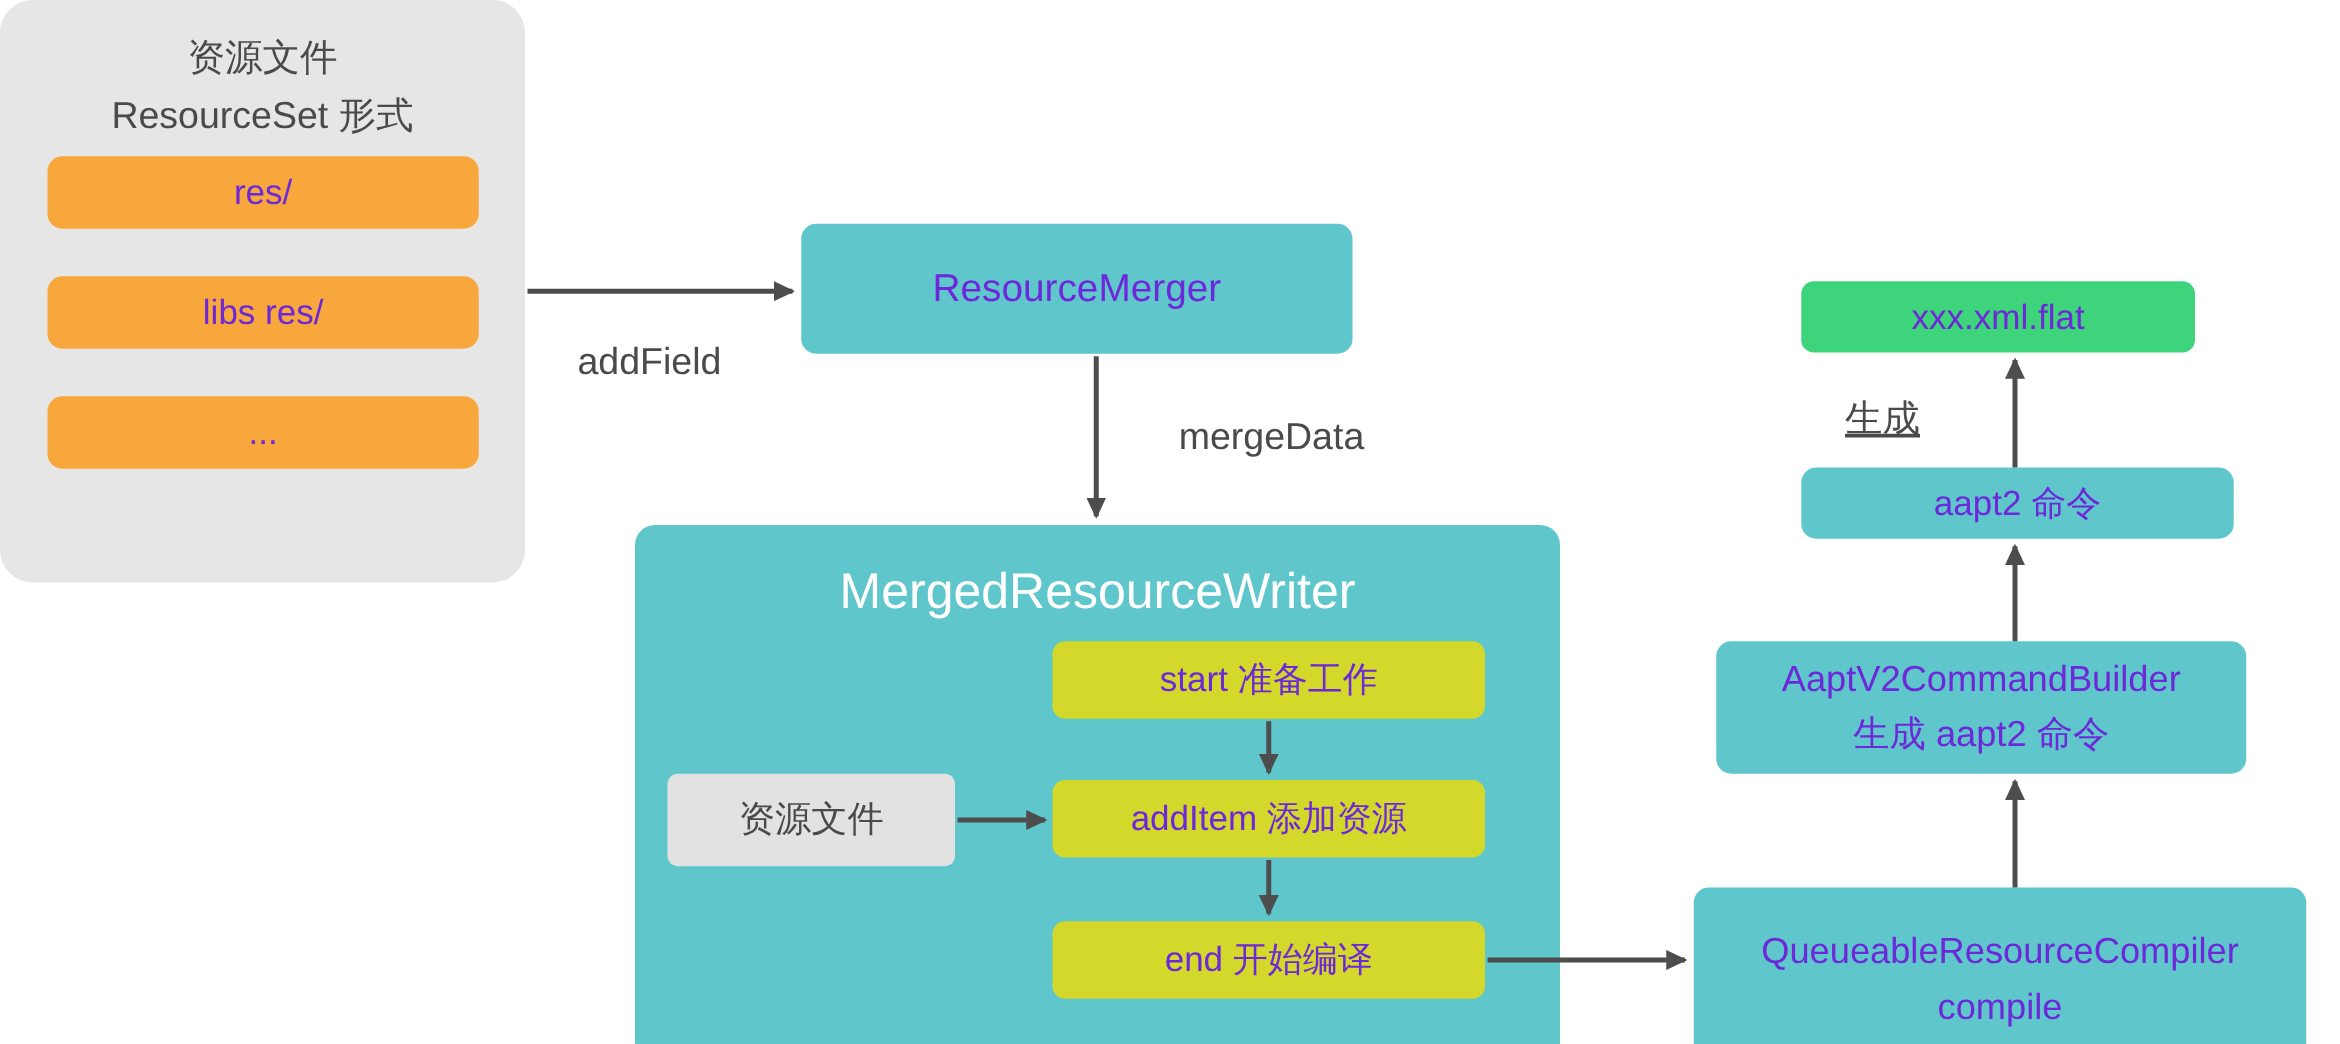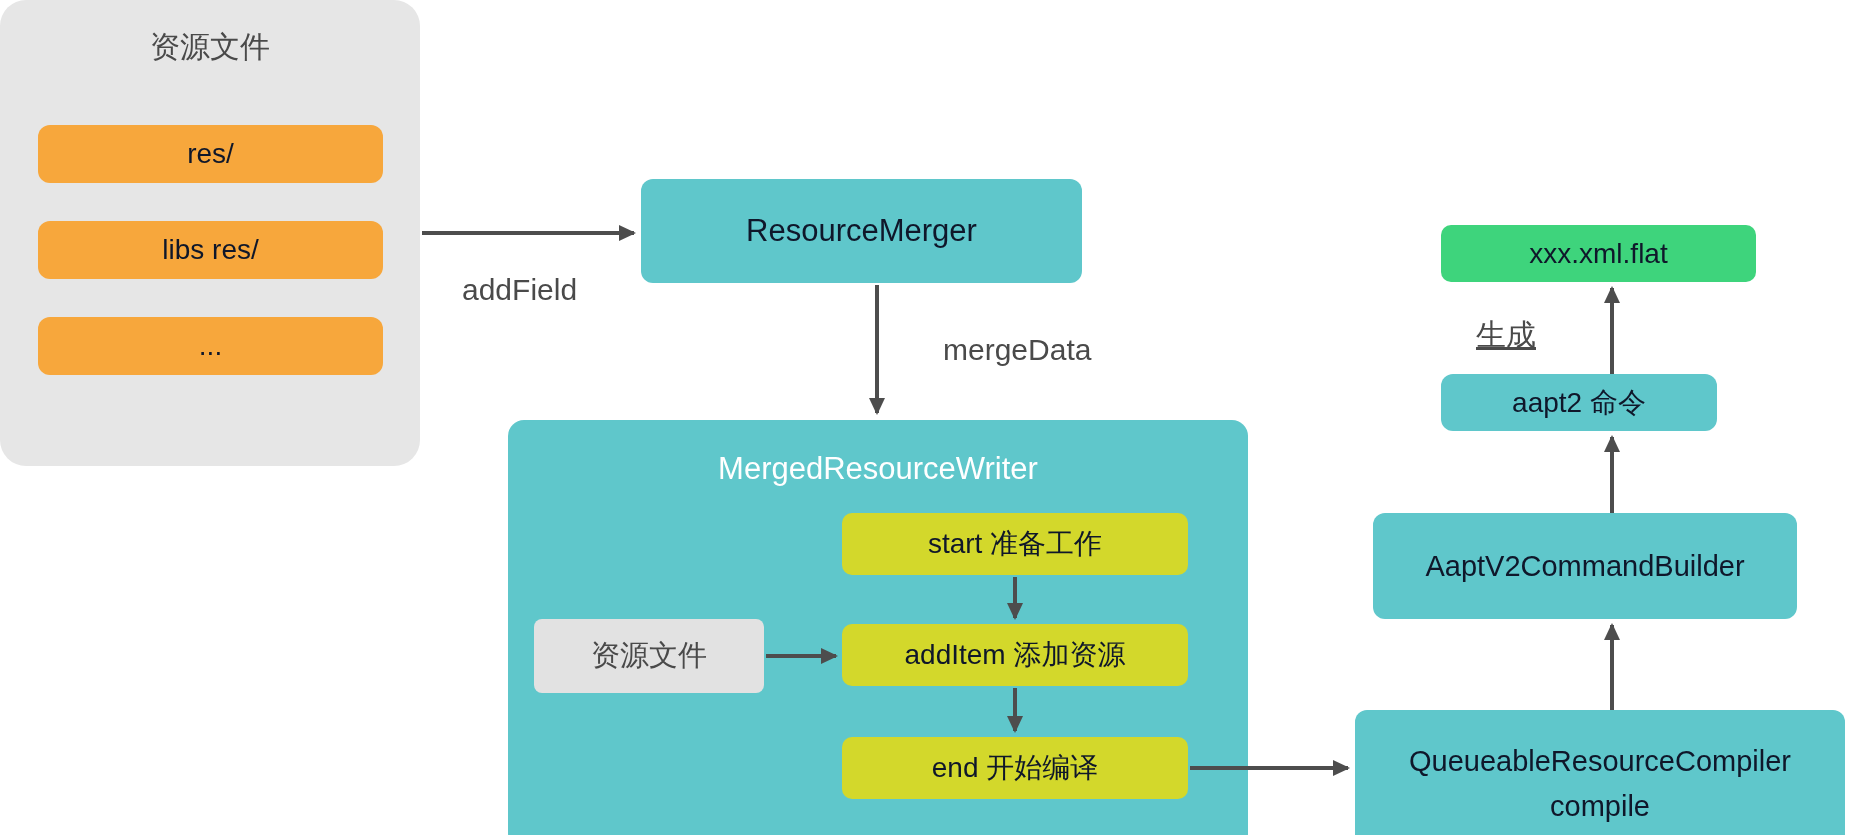--- a/index.html
+++ b/index.html
@@ -11,21 +11,21 @@
   }
   .canvas { position: absolute; top: 0; left: 0; width: 1872px; height: 835px; }
   .arrows { position: absolute; top: 0; left: 0; z-index: 5; }
 
   .box {
     position: absolute;
     display: flex;
     align-items: center;
     justify-content: center;
     flex-direction: column;
-    color: #0f172a;
+    color: #6d28d9;
     text-align: center;
   }
 
   
   .panel {
     position: absolute;
     left: 0; top: 0; width: 420px; height: 466px;
     background: #e6e6e6;
     border-radius: 26px;
     z-index: 1;
@@ -58,21 +58,21 @@
     left: 508px; top: 420px; width: 740px; height: 430px;
     background: #5fc7cb;
     border-radius: 16px;
     z-index: 1;
   }
   .writer-title {
     position: absolute;
     top: 31px; left: 0; width: 100%;
     text-align: center;
     color: #ffffff;
-    font-size: 31px;
+    font-size: 40px;
   }
   .yellow {
     background: #d3d82b;
     border-radius: 10px;
     font-size: 28px;
     left: 842px; width: 346px; height: 62px;
     z-index: 3;
   }
   #step-0 { top: 513px; }
   #step-1 { top: 624px; }
@@ -82,21 +82,21 @@
     background: #e2e2e2;
     border-radius: 8px;
     color: #4a4a4a;
     font-size: 29px;
     left: 534px; top: 619px; width: 230px; height: 74px;
     z-index: 3;
   }
 
   .queueable { left: 1355px; top: 710px; width: 490px; height: 148px; font-size: 29px; line-height: 45px; }
   .aaptv2   { left: 1373px; top: 513px; width: 424px; height: 106px; font-size: 29px; line-height: 44px; }
-  .aapt2cmd { left: 1441px; top: 374px; width: 276px; height: 57px; font-size: 28px; }
+  .aapt2cmd { left: 1441px; top: 374px; width: 346px; height: 57px; font-size: 28px; }
 
   .green-flat {
     background: #3ed47c;
     border-radius: 10px;
     left: 1441px; top: 225px; width: 315px; height: 57px;
     font-size: 28px;
     z-index: 2;
   }
 
   .edge-label {
@@ -128,20 +128,21 @@
     <line x1="766" y1="656" x2="836" y2="656" stroke="#4d4d4d" stroke-width="4" marker-end="url(#ah)"></line>
     <line x1="1190" y1="768" x2="1348" y2="768" stroke="#4d4d4d" stroke-width="4" marker-end="url(#ah)"></line>
     <line x1="1612" y1="710" x2="1612" y2="625" stroke="#4d4d4d" stroke-width="4" marker-end="url(#ah)"></line>
     <line x1="1612" y1="513" x2="1612" y2="437" stroke="#4d4d4d" stroke-width="4" marker-end="url(#ah)"></line>
     <line x1="1612" y1="374" x2="1612" y2="288" stroke="#4d4d4d" stroke-width="4" marker-end="url(#ah)"></line>
   </svg>
 
   <div class="panel">
     <div class="panel-title">
       <div>资源文件</div>
+      <div>ResourceSet 形式</div>
     </div>
   </div>
   <div class="box orange" id="orange-0">res/</div>
   <div class="box orange" id="orange-1">libs res/</div>
   <div class="box orange" id="orange-2">...</div>
 
   <div class="edge-label" id="label-addfield">addField</div>
   <div class="edge-label" id="label-mergedata">mergeData</div>
   <div class="edge-label" id="label-generate">生成</div>
 
@@ -154,17 +155,18 @@
   <div class="box yellow" id="step-1">addItem 添加资源</div>
   <div class="box yellow" id="step-2">end 开始编译</div>
   <div class="box gray-input">资源文件</div>
 
   <div class="box teal queueable">
     <div>QueueableResourceCompiler</div>
     <div>compile</div>
   </div>
   <div class="box teal aaptv2">
     <div>AaptV2CommandBuilder</div>
+    <div>生成 aapt2 命令</div>
   </div>
   <div class="box teal aapt2cmd">aapt2 命令</div>
   <div class="box green-flat">xxx.xml.flat</div>
 
 </div>
 
 </body></html>

